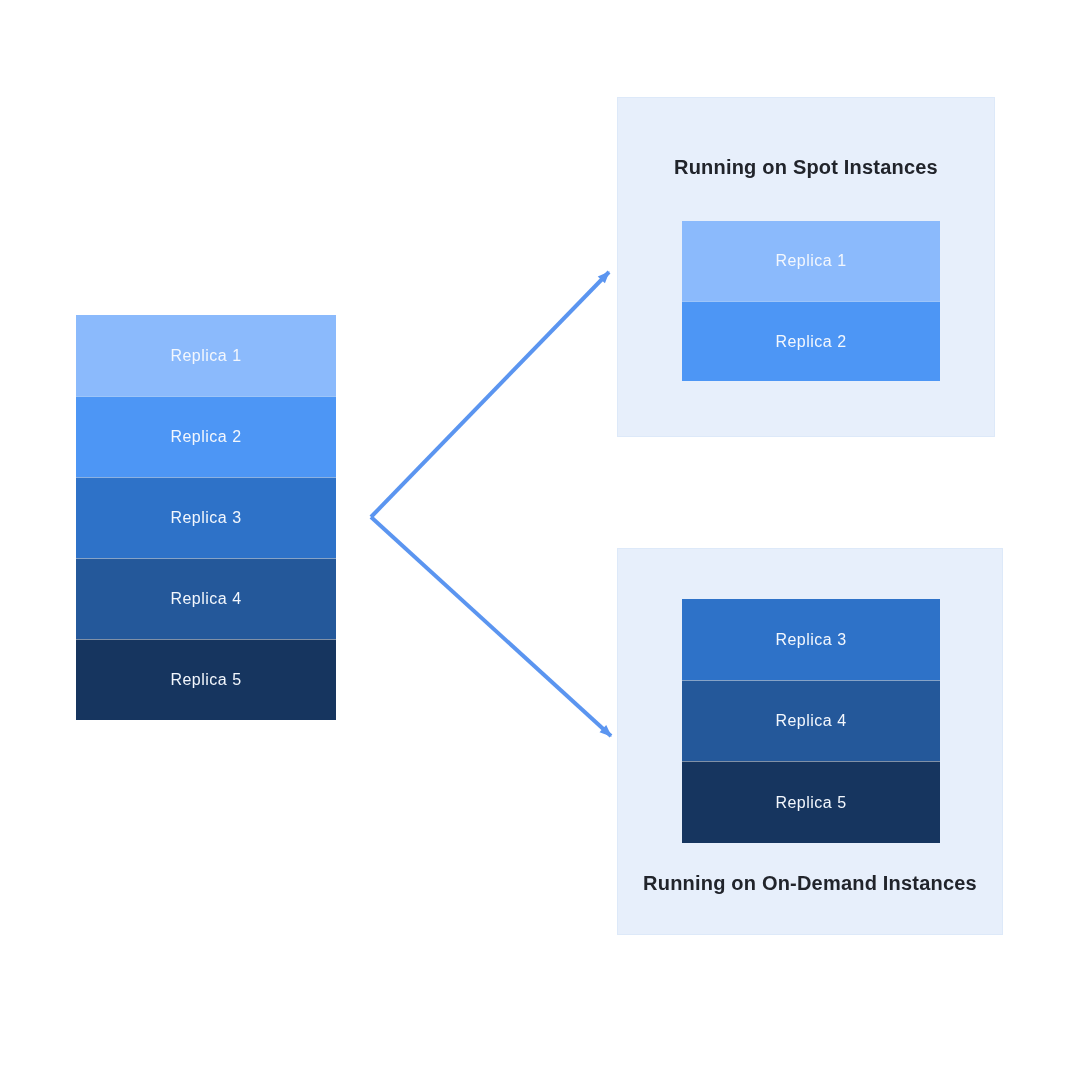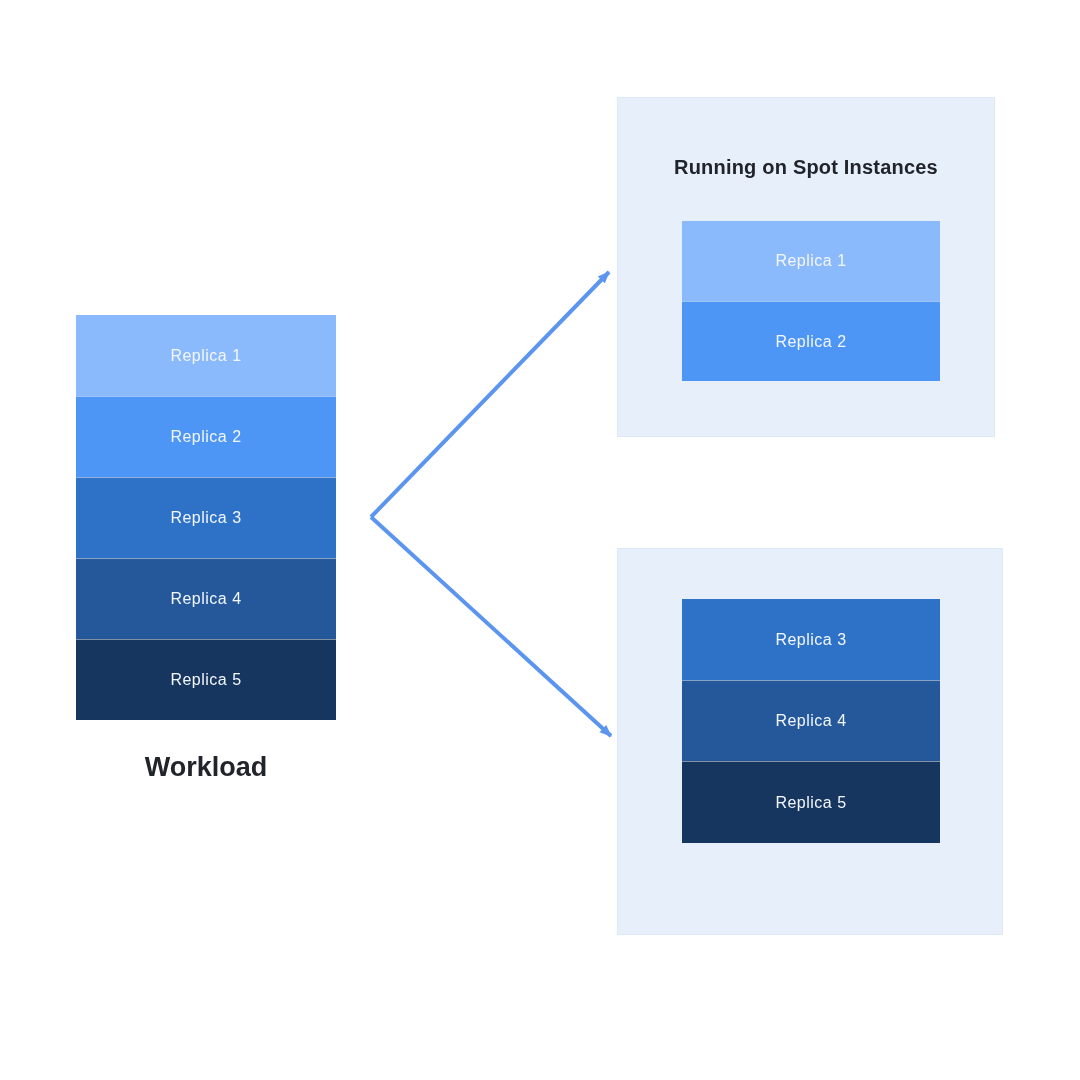--- a/index.html
+++ b/index.html
@@ -79,21 +79,20 @@
 <div id="canvas">
 
   <div class="stack" id="workload-stack">
     <div class="band" style="background-color: rgb(139, 186, 252);">Replica 1</div>
     <div class="band" style="background-color: rgb(77, 150, 245);">Replica 2</div>
     <div class="band" style="background-color: rgb(46, 114, 200);">Replica 3</div>
     <div class="band" style="background-color: rgb(36, 88, 154);">Replica 4</div>
     <div class="band" style="background-color: rgb(22, 53, 95);">Replica 5</div>
   </div>
 
-  <div id="workload-label">Workload</div>
 
   <svg id="arrows" viewBox="0 0 1080 1080" xmlns="http://www.w3.org/2000/svg">
     <defs>
       <marker id="ah" markerUnits="userSpaceOnUse" markerWidth="16" markerHeight="14" refX="12" refY="6" orient="auto">
         <path d="M1,1 L13,6 L1,11 Z" fill="#5b95f0"></path>
       </marker>
     </defs>
     <line x1="371" y1="517" x2="609" y2="272" stroke-width="4" marker-end="url(#ah)" stroke="#5b95f0"></line>
     <line x1="371" y1="517" x2="611" y2="736" stroke-width="4" marker-end="url(#ah)" stroke="#5b95f0"></line>
   </svg>
@@ -105,15 +104,16 @@
       <div class="band" style="background-color: rgb(77, 150, 245);">Replica 2</div>
     </div>
   </div>
 
   <div class="panel" id="ondemand-panel">
     <div class="stack" id="ondemand-stack">
       <div class="band" style="background-color: rgb(46, 114, 200);">Replica 3</div>
       <div class="band" style="background-color: rgb(36, 88, 154);">Replica 4</div>
       <div class="band" style="background-color: rgb(22, 53, 95);">Replica 5</div>
     </div>
+    <div class="panel-title" id="ondemand-title">Running on On-Demand Instances</div>
   </div>
 
 </div>
 
 </body></html>

